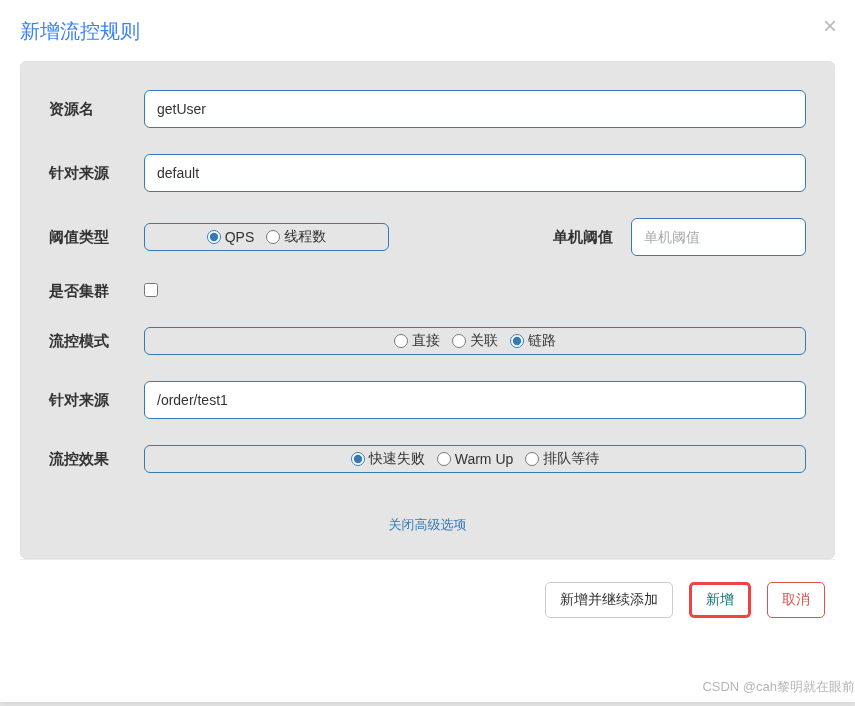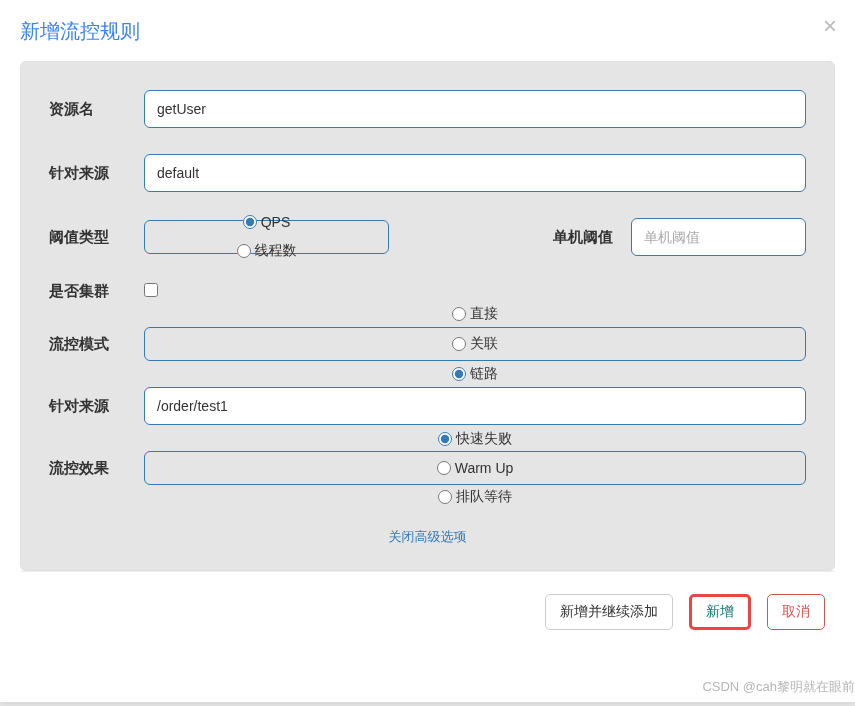--- a/index.html
+++ b/index.html
@@ -70,27 +70,26 @@
     }
     .text-input::placeholder { color: #aaa; }
     .threshold-row {
       display: flex;
       align-items: center;
       gap: 0;
     }
     .radio-box {
       border: 1px solid #337ab7;
       border-radius: 6px;
-      height: 34px;
+      height: 28px;
       display: flex;
       align-items: center;
       justify-content: center;
       gap: 12px;
       padding: 0 20px;
-      flex-direction: column;
     }
     .radio-box.small { width: 245px; }
     .radio-box.full { flex: 1; }
     .radio-opt {
       display: inline-flex;
       align-items: center;
       gap: 4px;
       font-size: 14px;
       color: #333;
       cursor: pointer;

